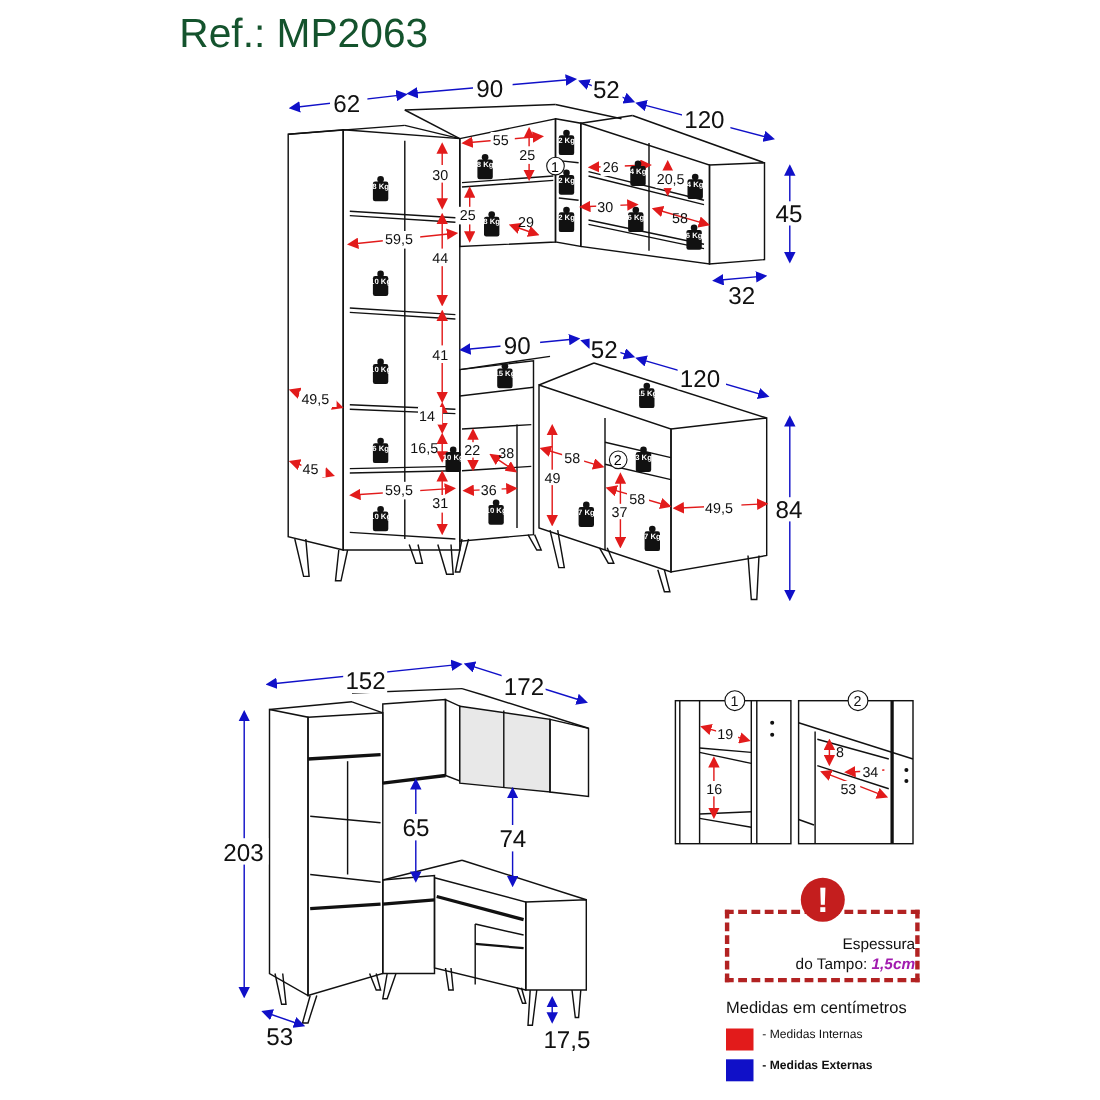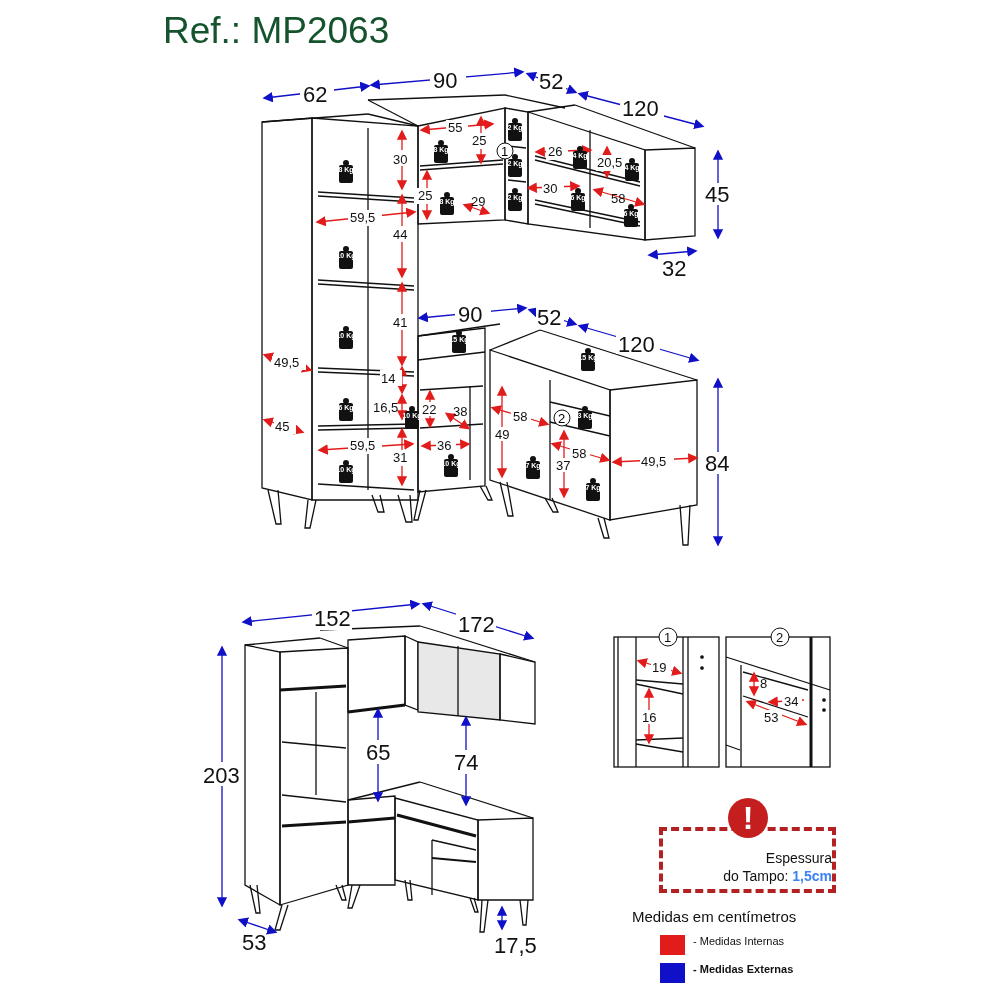--- a/index.html
+++ b/index.html
@@ -5,22 +5,22 @@
   html,body{margin:0;padding:0;background:#fff;}
   body{width:1000px;height:1000px;position:relative;overflow:hidden;font-family:"Liberation Sans",sans-serif;color:#111;}
   .title{position:absolute;left:163px;top:10px;font-size:37px;color:#14532d;}
   svg{position:absolute;left:0;top:0;}
   .dim{font-family:"Liberation Sans",sans-serif;}
   .lbl-ext{font-size:22px;fill:#111;}
   .lbl-int{font-size:13px;fill:#111;}
   .kg{font-size:7px;fill:#fff;font-weight:bold;}
   .warn-box{position:absolute;left:659px;top:827px;width:177px;height:66px;border:4px dashed #b22222;box-sizing:border-box;text-align:right;font-size:14px;padding-top:18px;line-height:18px;}
   .warn-icon{position:absolute;left:728px;top:798px;width:40px;height:40px;border-radius:50%;background:#c41e1e;color:#fff;font-weight:bold;font-size:32px;text-align:center;line-height:40px;}
-  .warn-value{color:#3b82f6;font-weight:bold;}
-  .units{position:absolute;left:632px;top:908px;font-size:15px;}
+  .warn-value{color:#a21caf;font-weight:bold;font-style:italic;}
+  .units{position:absolute;left:660px;top:908px;font-size:15px;}
   .leg-row{position:absolute;left:660px;font-size:11px;display:flex;}
   .swatch{width:25px;height:20px;margin-right:8px;display:inline-block;}
 </style>
 </head>
 <body>
 
 <div class="title">Ref.: MP2063</div>
 
 <svg width="1000" height="1000" viewBox="0 0 1000 1000">
   <defs>

